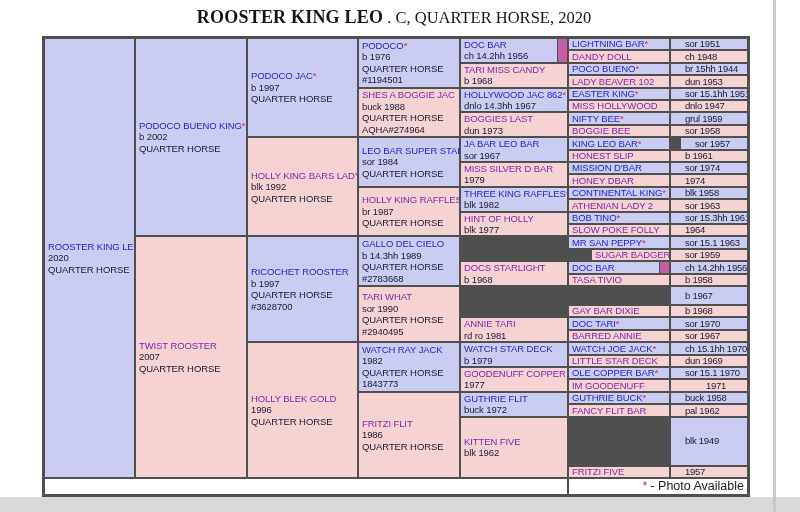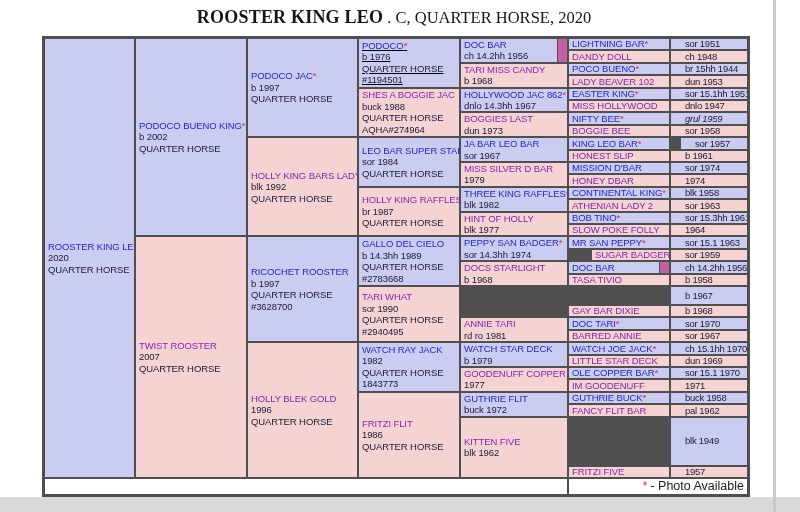--- a/index.html
+++ b/index.html
@@ -87,21 +87,21 @@
       <span class="hname">RICOCHET ROOSTER</span>
       <div class="detail">b 1997</div>
       <div class="detail">QUARTER HORSE</div>
       <div class="detail">#3628700</div>
     </div>
     <div class="cell f" style="grid-area: 25 / 3 / span 8;">
       <span class="hname">HOLLY BLEK GOLD</span>
       <div class="detail">1996</div>
       <div class="detail">QUARTER HORSE</div>
     </div>
-    <div class="cell m" style="grid-area: 1 / 4 / span 4; text-decoration: underline;">
+    <div class="cell m" style="grid-area: 1 / 4 / span 4;">
       <span class="hname">PODOCO<span class="star">*</span></span>
       <div class="detail">b 1976</div>
       <div class="detail">QUARTER HORSE</div>
       <div class="detail">#1194501</div>
     </div>
     <div class="cell f" style="grid-area: 5 / 4 / span 4;">
       <span class="hname">SHES A BOGGIE JAC</span>
       <div class="detail">buck 1988</div>
       <div class="detail">QUARTER HORSE</div>
       <div class="detail">AQHA#274964</div>
@@ -165,24 +165,20 @@
       <div class="detail">1979</div>
     </div>
     <div class="cell m" style="grid-area: 13 / 5 / span 2;">
       <span class="hname">THREE KING RAFFLES<span class="star">*</span></span>
       <div class="detail">blk 1982</div>
     </div>
     <div class="cell f" style="grid-area: 15 / 5 / span 2;">
       <span class="hname">HINT OF HOLLY</span>
       <div class="detail">blk 1977</div>
     </div>
-    <div class="cell m" style="grid-area: 17 / 5 / span 2;">
-      <span class="hname">PEPPY SAN BADGER<span class="star">*</span></span>
-      <div class="detail">sor 14.3hh 1974</div>
-    </div>
     <div class="cell f" style="grid-area: 19 / 5 / span 2;">
       <span class="hname">DOCS STARLIGHT</span>
       <div class="detail">b 1968</div>
     </div>
     <div class="cell f" style="grid-area: 23 / 5 / span 2;">
       <span class="hname">ANNIE TARI</span>
       <div class="detail">rd ro 1981</div>
     </div>
     <div class="cell m" style="grid-area: 25 / 5 / span 2;">
       <span class="hname">WATCH STAR DECK</span>
@@ -232,21 +228,21 @@
     </div>
     <div class="cell f" style="grid-area: 6 / 6 / span 1;">
       <span class="hname">MISS HOLLYWOOD</span>
     </div>
     <div class="cell f col7" style="grid-area: 6 / 7 / span 1;">
       <div class="detail">dnlo 1947</div>
     </div>
     <div class="cell m" style="grid-area: 7 / 6 / span 1;">
       <span class="hname">NIFTY BEE<span class="star">*</span></span>
     </div>
-    <div class="cell m col7" style="grid-area: 7 / 7 / span 1; font-style: italic;">
+    <div class="cell m col7" style="grid-area: 7 / 7 / span 1;">
       <div class="detail">grul 1959</div>
     </div>
     <div class="cell f" style="grid-area: 8 / 6 / span 1;">
       <span class="hname">BOGGIE BEE</span>
     </div>
     <div class="cell f col7" style="grid-area: 8 / 7 / span 1;">
       <div class="detail">sor 1958</div>
     </div>
     <div class="cell m" style="grid-area: 9 / 6 / span 1;">
       <span class="hname">KING LEO BAR<span class="star">*</span></span>
@@ -359,21 +355,21 @@
     </div>
     <div class="cell m" style="grid-area: 27 / 6 / span 1;">
       <span class="hname">OLE COPPER BAR<span class="star">*</span></span>
     </div>
     <div class="cell m col7" style="grid-area: 27 / 7 / span 1;">
       <div class="detail">sor 15.1 1970</div>
     </div>
     <div class="cell f" style="grid-area: 28 / 6 / span 1;">
       <span class="hname">IM GOODENUFF</span>
     </div>
-    <div class="cell f col7" style="grid-area: 28 / 7 / span 1;">
+    <div class="cell f col7" style="grid-area: 28 / 7 / span 1; align-items: center;">
       <div class="detail">1971</div>
     </div>
     <div class="cell m" style="grid-area: 29 / 6 / span 1;">
       <span class="hname">GUTHRIE BUCK<span class="star">*</span></span>
     </div>
     <div class="cell m col7" style="grid-area: 29 / 7 / span 1;">
       <div class="detail">buck 1958</div>
     </div>
     <div class="cell f" style="grid-area: 30 / 6 / span 1;">
       <span class="hname">FANCY FLIT BAR</span>

